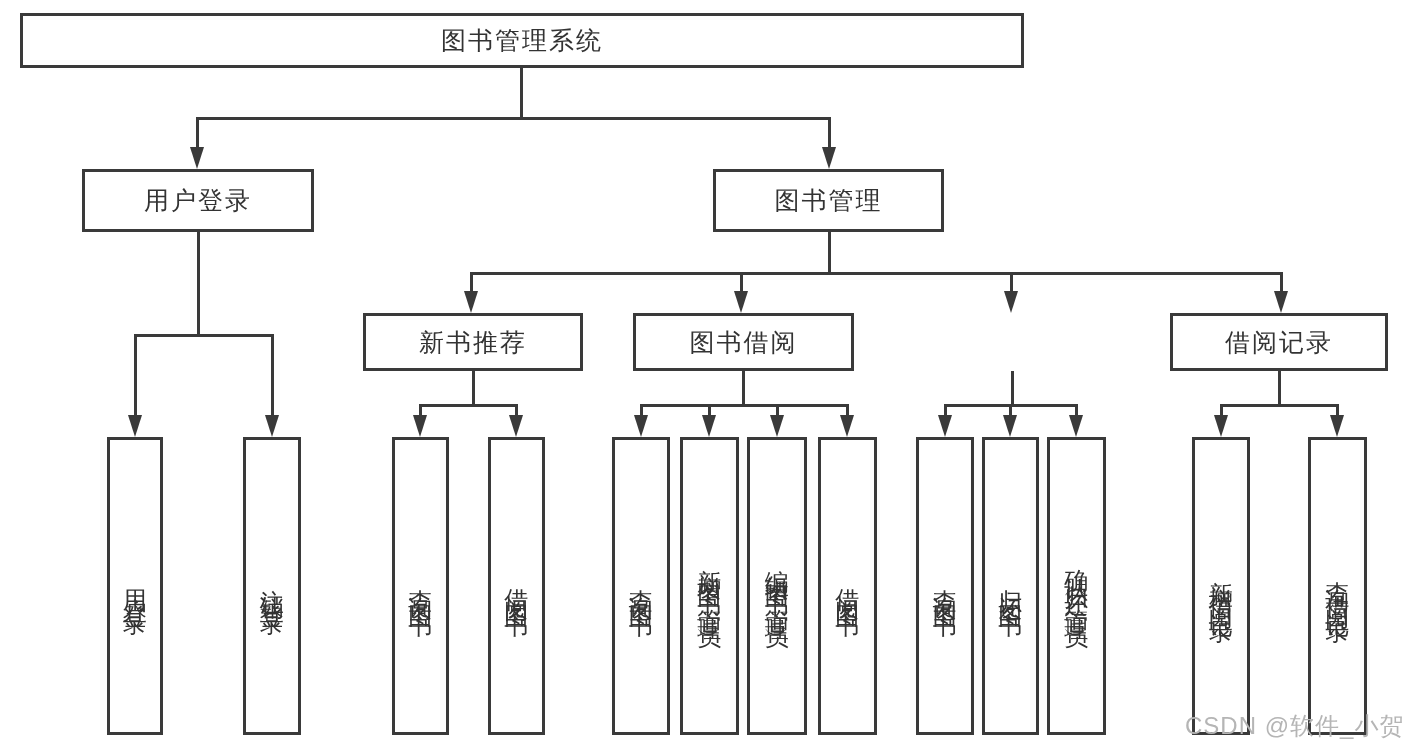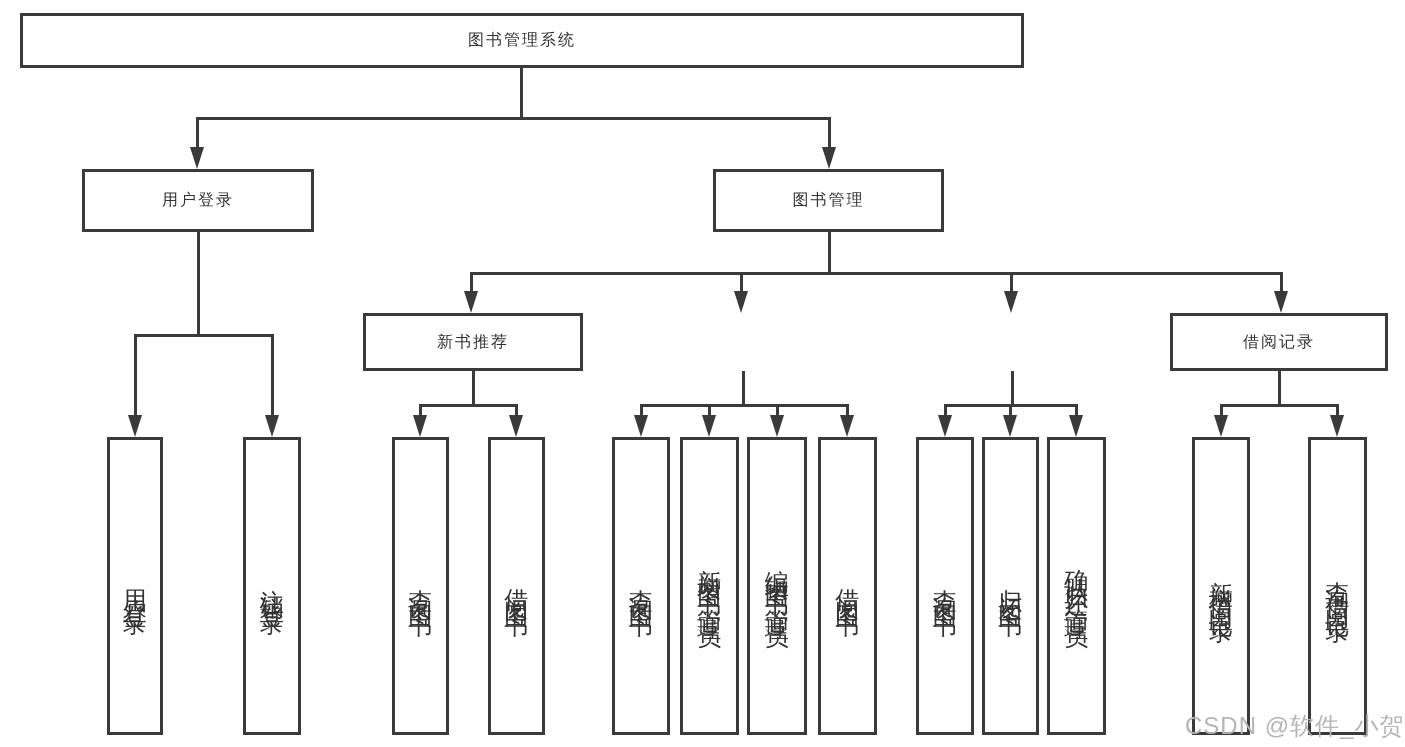--- a/index.html
+++ b/index.html
@@ -15,21 +15,21 @@
   .node {
     position: absolute;
     box-sizing: border-box;
     border: 3px solid #3a3a3a;
     background: #ffffff;
     display: flex;
     align-items: center;
     justify-content: center;
   }
   .node.h-label span {
-    font-size: 16px;
+    font-size: 25px;
     letter-spacing: 2px;
     white-space: nowrap;
   }
   .leaf { top: 437px; height: 298px; }
   .leaf span {
     writing-mode: vertical-rl;
     font-size: 24px;
     letter-spacing: 8px;
     line-height: 1.15;
     white-space: nowrap;
@@ -126,20 +126,23 @@
   <div class="node h-label" style="left:82px;top:169px;width:232px;height:63px">
     <span>用户登录</span>
   </div>
   <div class="node h-label" style="left:713px;top:169px;width:231px;height:63px">
     <span>图书管理</span>
   </div>
 
   <div class="node h-label" style="left:363px;top:313px;width:220px;height:58px">
     <span>新书推荐</span>
   </div>
+  <div class="node h-label" style="left:633px;top:313px;width:221px;height:58px">
+    <span>图书借阅</span>
+  </div>
   <div class="node h-label" style="left:1170px;top:313px;width:218px;height:58px">
     <span>借阅记录</span>
   </div>
 
   <div class="node leaf" style="left:107px;width:56px">
     <span>用户登录</span>
   </div>
   <div class="node leaf" style="left:243px;width:58px">
     <span>注销登录</span>
   </div>

